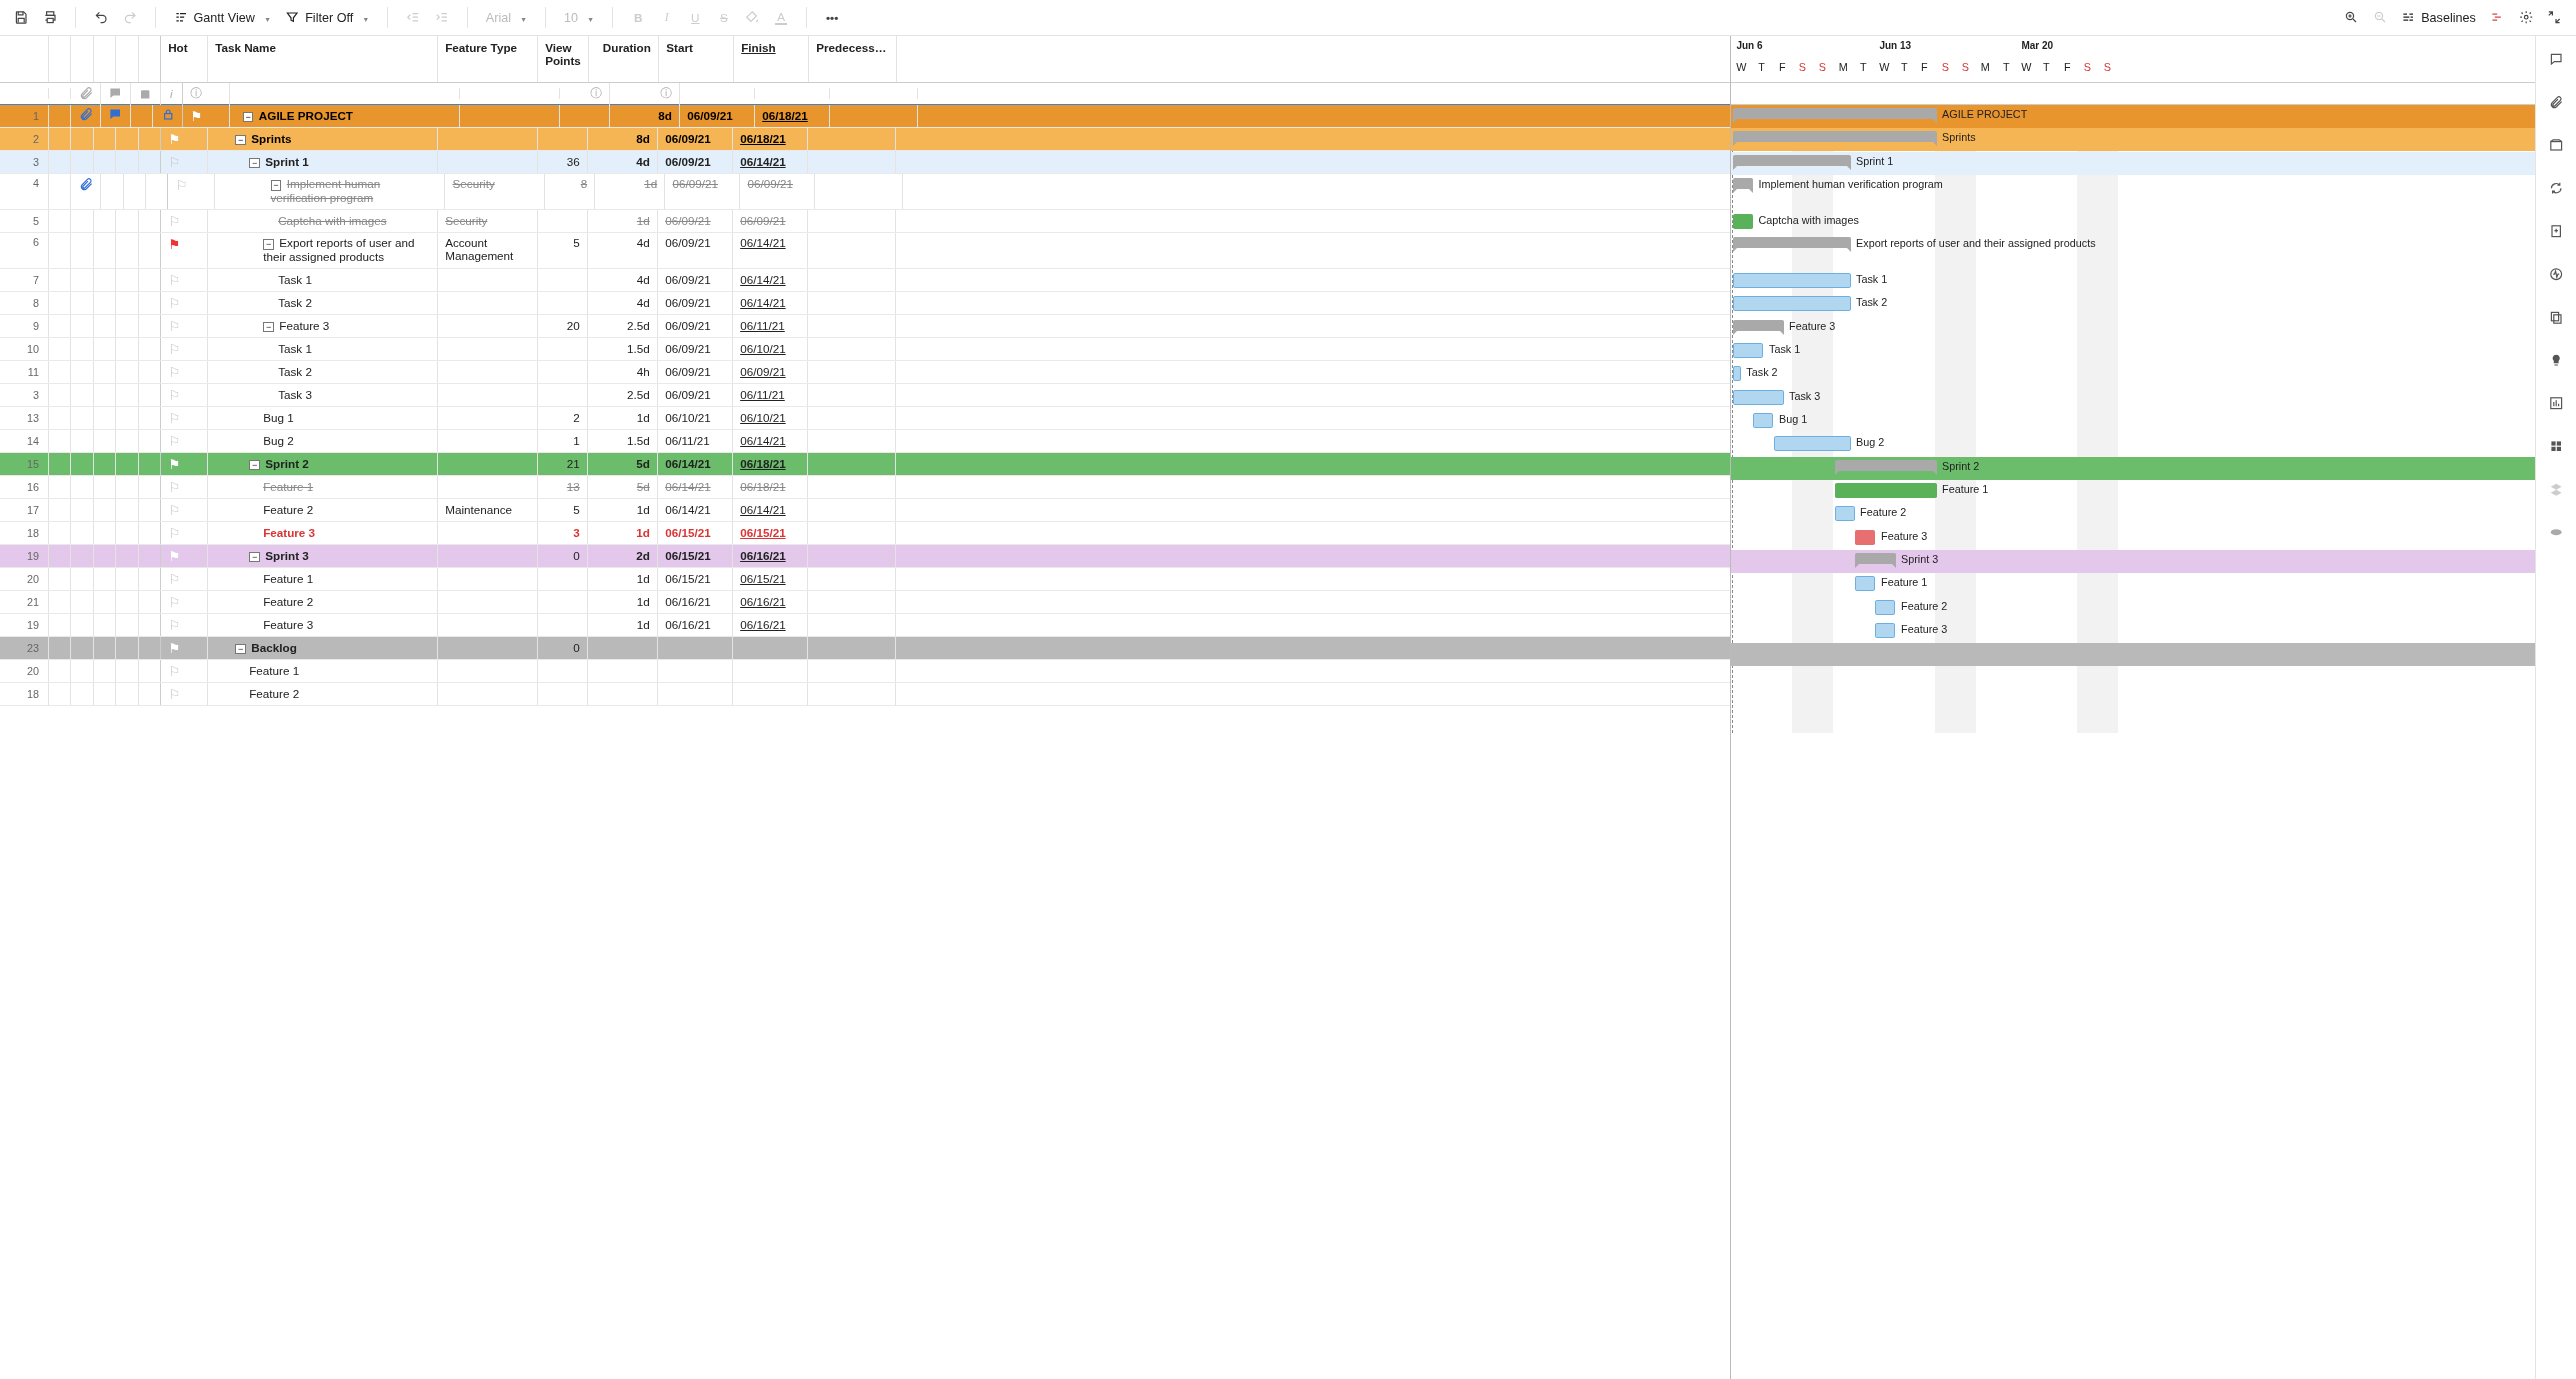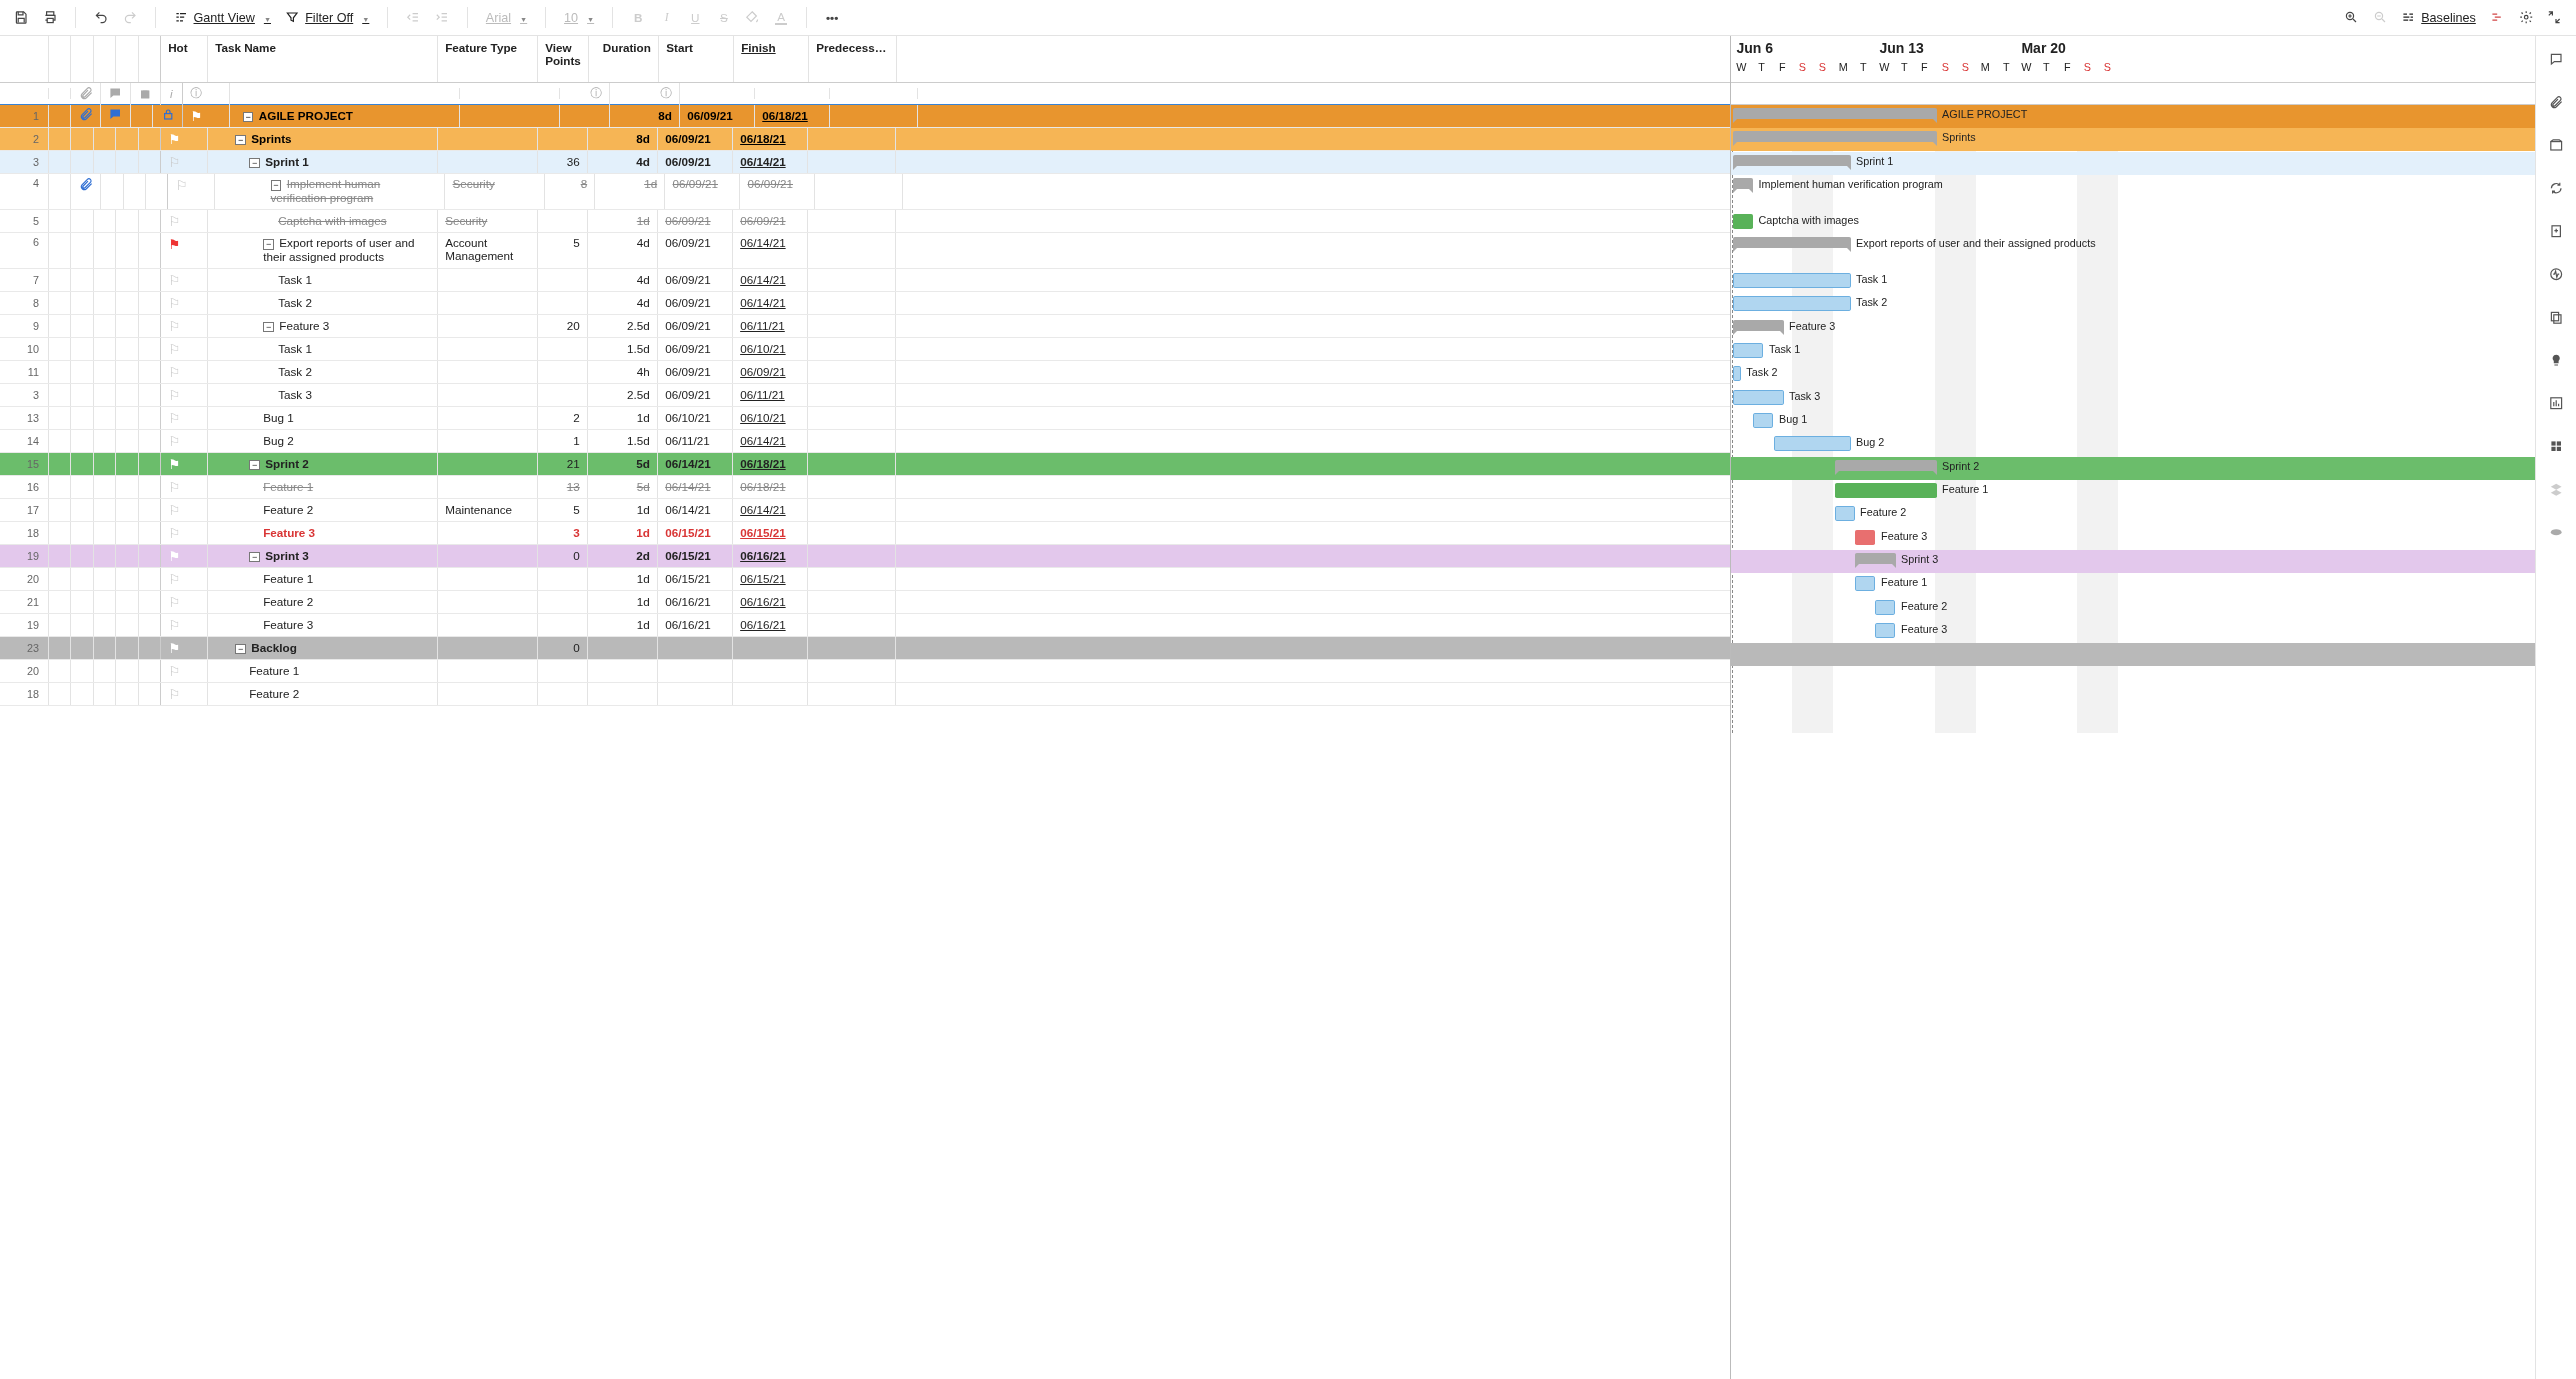--- a/index.html
+++ b/index.html
@@ -4,21 +4,21 @@
 <style>
   * { box-sizing: border-box; margin: 0; padding: 0; }
   html, body { width: 100%; height: 100%; font-family: Arial, sans-serif; font-size: 11.7px; background: #fff; color: #222; }
   body { display: flex; flex-direction: column; overflow: hidden; }
 
   
   .toolbar { display: flex; align-items: center; height: 36px; padding: 0 9px; border-bottom: 0.9px solid #e3e3e3; background: #fff; gap: 3.6px; }
   .toolbar .sep { width: 0.9px; height: 21.5px; background: #e3e3e3; margin: 0 9px; }
   .tb-btn { display: inline-flex; align-items: center; justify-content: center; min-width: 25px; height: 25px; border-radius: 3.6px; cursor: pointer; color: #444; }
   .tb-btn.disabled { color: #ccc; cursor: default; }
-  .tb-txt { display: inline-flex; align-items: center; font-size: 12.6px; padding: 0 5.4px; gap: 5.4px; height: 25px; cursor: pointer; text-decoration: underline; }
+  .tb-txt { display: inline-flex; align-items: center; font-size: 12.6px; padding: 0 5.4px; gap: 5.4px; height: 25px; cursor: pointer; }
   .tb-txt .caret::after { content: "▼"; font-size: 7.2px; color: #888; margin-left: 3.6px; }
   .toolbar-right { margin-left: auto; display: flex; align-items: center; gap: 3.6px; }
 
   
   .main { flex: 1; display: flex; overflow: hidden; position: relative; }
   .grid-area { display: flex; flex: 0 0 67.2%; overflow: hidden; border-right: 1.8px solid #bbb; }
   .gantt-area { flex: 1; overflow: hidden; position: relative; background: #fff; }
   .side-rail { flex: 0 0 41px; border-left: 0.9px solid #e3e3e3; display: flex; flex-direction: column; align-items: center; padding-top: 12.6px; gap: 21.5px; }
   .side-rail .rail-btn { width: 21.5px; height: 21.5px; display: flex; align-items: center; justify-content: center; color: #555; cursor: pointer; }
 
@@ -67,21 +67,21 @@
   .row.bg-amber   { background: #f6b555; color: #000; }
   .row.bg-blue    { background: #e3f0fb; }
   .row.bg-green   { background: #6bbd6b; }
   .row.bg-purple  { background: #e3c8ec; }
   .row.bg-gray    { background: #b9b9b9; }
 
   
   .gantt-head { height: 47px; border-bottom: 0.9px solid #ccc; position: relative; }
   .gantt-sub  { height: 21.5px; border-bottom: 1.8px solid #ccc; position: relative; }
   .gantt-body { position: relative; }
-  .month-lbl { position: absolute; top: 3.6px; font-weight: 700; font-size: 14px; padding: 0 5.4px; }
+  .month-lbl { position: absolute; top: 3.6px; font-weight: 700; font-size: 10px; padding: 0 5.4px; }
   .day-cell { position: absolute; top: 25px; width: 20.4px; text-align: center; font-size: 10.8px;}
   .day-cell.wk { color: #d93535; }
   .close-x { position: absolute; right: 3.6px; top: 50px; font-size: 10.8px; cursor: pointer; }
 
   .today-line { position: absolute; top: 0; bottom: 0; border-left: 1.8px dashed #888; }
   .weekend { position: absolute; top: 0; bottom: 0; width: 41px; background: #f2f2f2; }
 
   .gantt-row { position: absolute; left: 0; right: 0; height: 23px; }
   .gantt-row.tall { height: 36px; }
   .bar { position: absolute; height: 15.2px; top: 3.6px; border-radius: 1.8px; }

